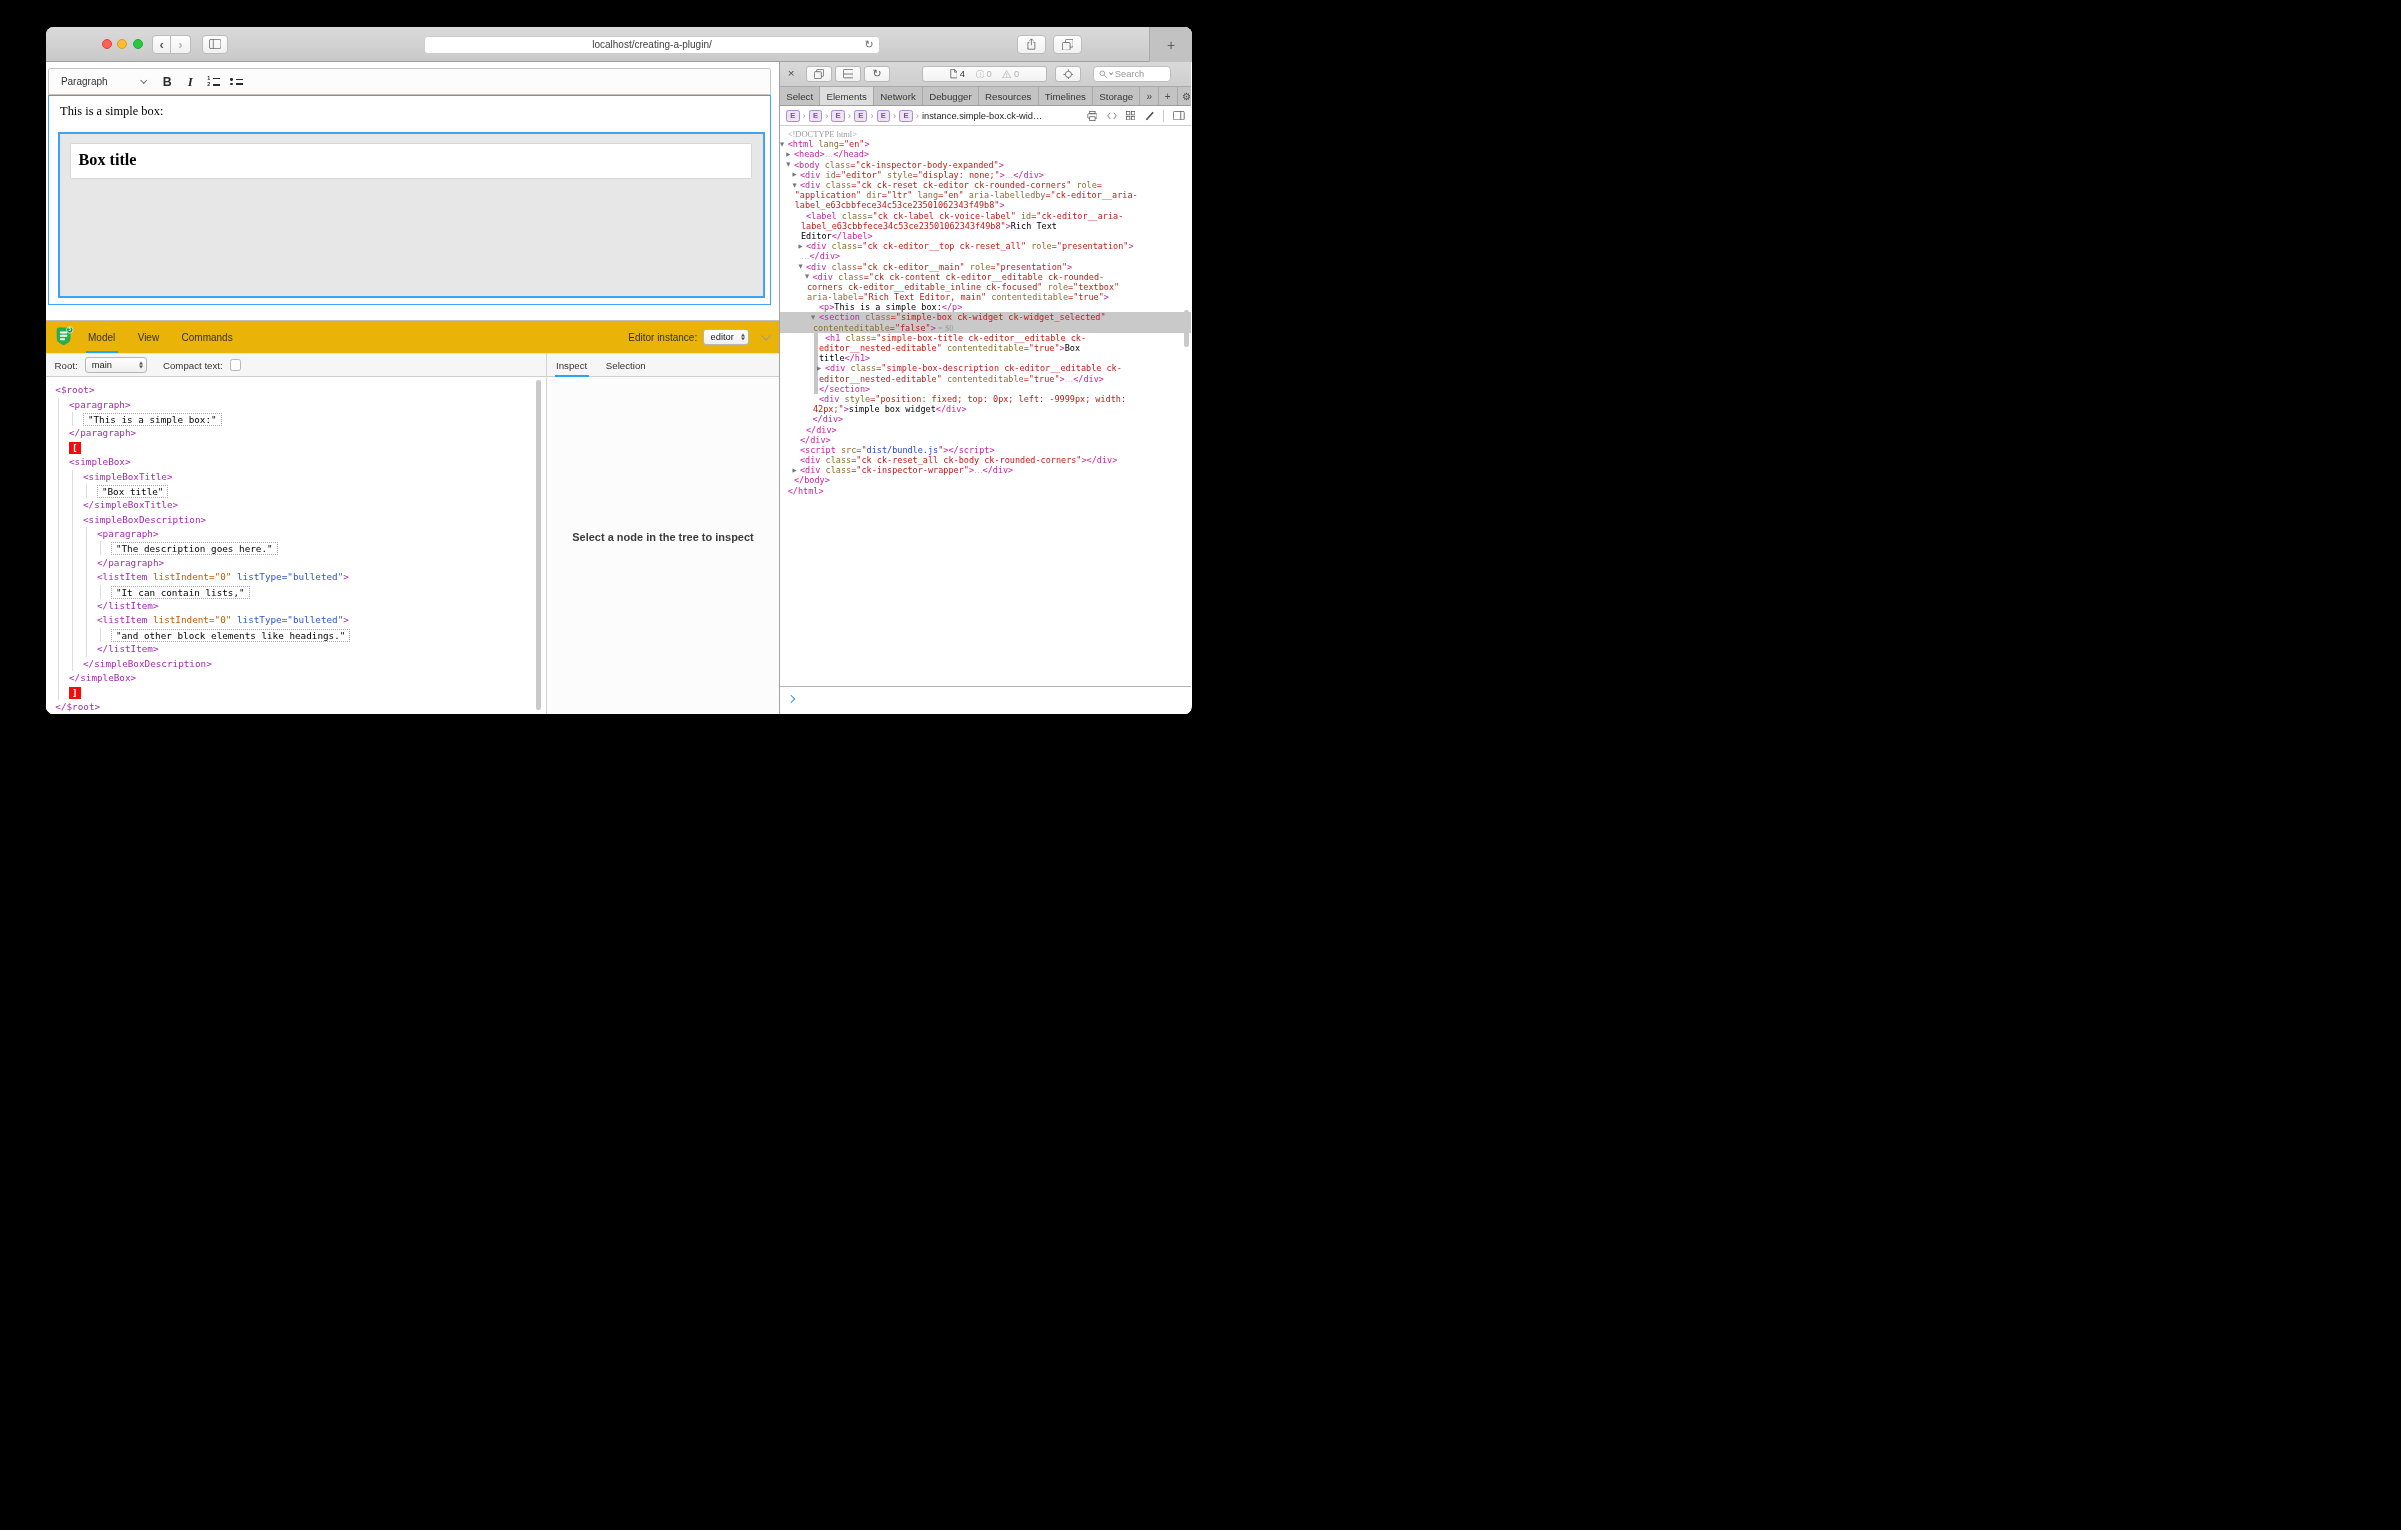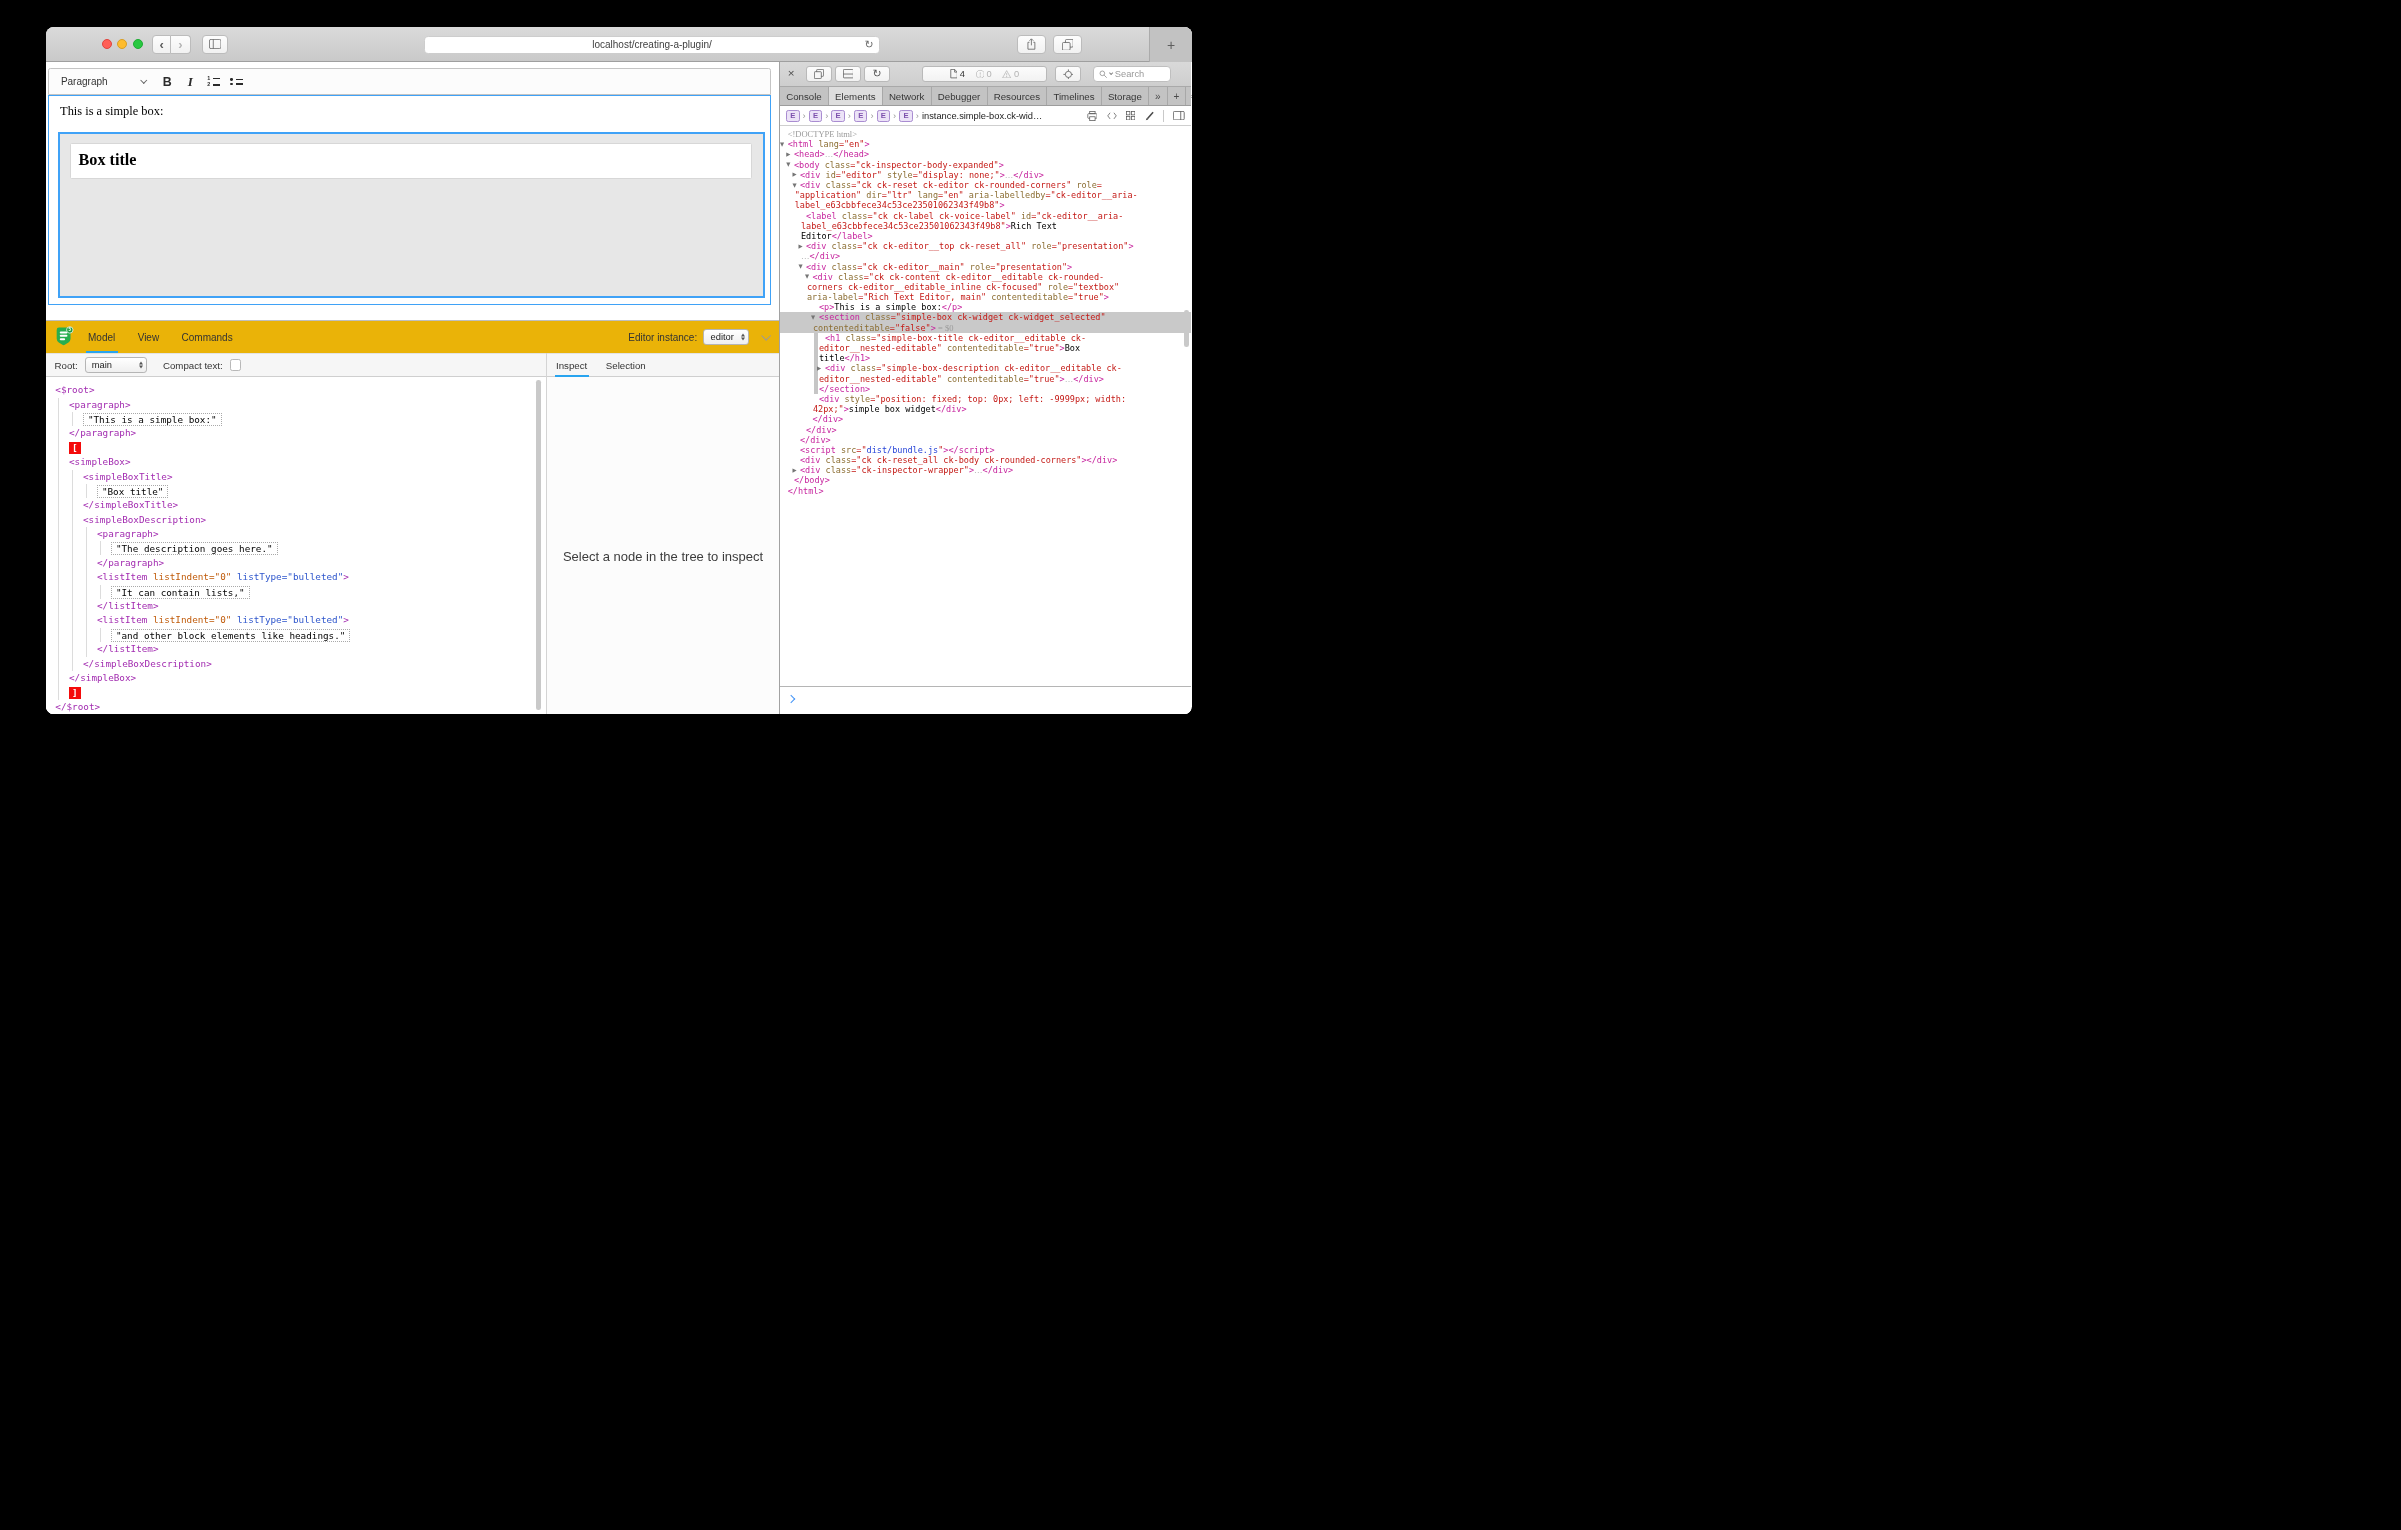--- a/index.html
+++ b/index.html
@@ -100,22 +100,22 @@
   .row2-left { position:absolute; left:8.5px; top:0; height:100%; display:flex; align-items:center; gap:7px; }
   .checkbox { width:11.6px; height:11.6px; background:#fff; border:0.8px solid #b8b8b8; border-radius:2.3px; }
   .insp-divider { position:absolute; left:500px; top:32px; bottom:0; width:0.8px; background:#d4d4d4; }
   .right-tabs { position:absolute; left:510px; top:32px; height:24px; display:flex; gap:18.6px;
                 align-items:center; font-size:9.7px; color:#333; margin-top:-24px; }
   .right-tabs { top:56px; } 
   .rt-tab { position:relative; height:24px; display:flex; align-items:center; }
   .rt-tab.active::after { content:""; position:absolute; left:-1.5px; right:-1.5px; bottom:0; height:2.3px; background:#28a4ef; }
   .insp-body { position:absolute; left:0; top:56px; bottom:0; width:500px; background:#fff; overflow:hidden; }
   .insp-pane { position:absolute; left:501px; top:56px; bottom:0; right:0; background:#fcfcfc; }
-  .insp-pane .msg { position:absolute; left:50%; top:172px; transform:translateX(-50%);
-                    font-size:13px; color:#3c3c3c; white-space:nowrap; }
+  .insp-pane .msg { position:absolute; left:50%; top:154px; transform:translateX(-50%);
+                    font-size:11px; color:#3c3c3c; white-space:nowrap;font-weight:bold; }
   .insp-scroll { position:absolute; left:490px; top:59px; width:4.6px; height:330px;
                  background:#c9c9c9; border-radius:2.3px; }
 
   
   .model-tree { position:relative; padding-top:6.2px; font-family:"DejaVu Sans Mono",monospace;
                 font-size:9.3px; }
   .mt-line { position:relative; height:14.4px; line-height:14.4px; white-space:pre; }
   .mt-tag { color:#a22bb0; }
   .mt-n { color:#c05b0a; }
   .mt-b { color:#2e56cc; }
@@ -435,21 +435,21 @@
                   <circle cx="4.3" cy="4.3" r="3" fill="none" stroke="#8a8a8a"></circle>
                   <line x1="6.6" y1="6.6" x2="10" y2="10" stroke="#8a8a8a"></line>
                 </svg>
             </span>
             <span class="mini-chev"></span>
             <span>Search</span>
           </div>
         </div>
 
         <div class="dt-tabbar">
-            <div class="dt-tab">Console</div>
+            <div class="dt-tab">Select</div>
             <div class="dt-tab active">Elements</div>
             <div class="dt-tab">Network</div>
             <div class="dt-tab">Debugger</div>
             <div class="dt-tab">Resources</div>
             <div class="dt-tab">Timelines</div>
             <div class="dt-tab">Storage</div>
             <div class="dt-tab icon">»</div>
             <div class="dt-tab icon">+</div>
             <div class="dt-tab icon">⚙</div>
           </div>

